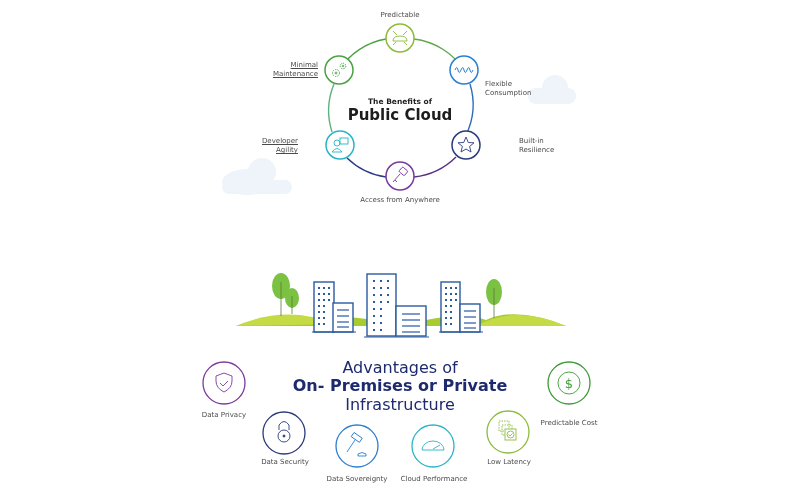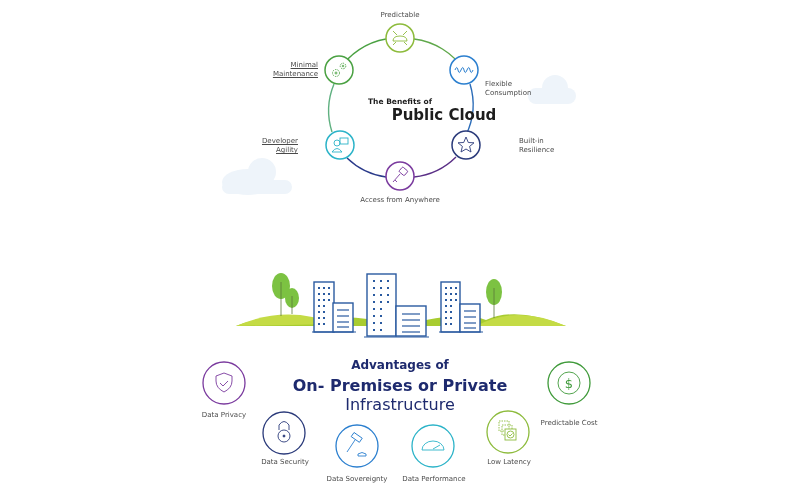--- a/index.html
+++ b/index.html
@@ -2,23 +2,23 @@
 <html><head>
 <meta charset="utf-8">
 <style>
   html, body { margin:0; padding:0; background:#ffffff; }
   body { width:800px; height:500px; position:relative; overflow:hidden; font-family:"DejaVu Sans", sans-serif; }
   svg.canvas { position:absolute; left:0; top:0; width:800px; height:500px; }
   .lbl { position:absolute; font-size:7px; color:#4a4a4a; line-height:9px; white-space:nowrap; }
   .lbl.r { text-align:right;text-decoration:underline; }
   .lbl.c { text-align:center; transform:translateX(-50%); }
   .title-small { position:absolute; left:400px; top:97px; transform:translateX(-50%); font-size:7.5px; color:#1d1d1d; font-weight:bold; white-space:nowrap; }
-  .title-big { position:absolute; left:400px; top:106px; transform:translateX(-50%); font-size:15px; color:#1d1d1d; font-weight:bold; white-space:nowrap;margin-left:44px; }
+  .title-big { position:absolute; left:400px; top:106px; transform:translateX(-50%); font-size:15px; color:#1d1d1d; font-weight:bold; white-space:nowrap; }
   .adv-t1, .adv-t2, .adv-t3 { position:absolute; left:400px; transform:translateX(-50%); white-space:nowrap; color:#1e2a6e; }
-  .adv-t1 { top:358px; font-size:12px;font-weight:bold; }
+  .adv-t1 { top:358px; font-size:16px; }
   .adv-t2 { top:376px; font-size:16px; font-weight:bold; }
   .adv-t3 { top:395px; font-size:16px; }
 </style>
 </head>
 <body>
 
 <svg class="canvas" viewBox="0 0 800 500">
   <defs>
     <linearGradient id="ringGrad" x1="0" y1="0" x2="1" y2="1">
       <stop offset="0" stop-color="#8dbb3c"></stop>
@@ -264,15 +264,15 @@
   <div>Maintenance</div>
 </div>
 
 <div class="adv-t1">Advantages of</div>
 <div class="adv-t2">On- Premises or Private</div>
 <div class="adv-t3">Infrastructure</div>
 
 <div class="lbl c" style="left:224px;top:411px;">Data Privacy</div>
 <div class="lbl c" style="left:285px;top:458px;">Data Security</div>
 <div class="lbl c" style="left:357px;top:475px;">Data Sovereignty</div>
-<div class="lbl c" style="left:434px;top:475px;">Data Performance</div>
+<div class="lbl c" style="left:434px;top:475px;">Cloud Performance</div>
 <div class="lbl c" style="left:509px;top:458px;">Low Latency</div>
 <div class="lbl c" style="left:569px;top:411px;margin-top:8px;">Predictable Cost</div>
 
 </body></html>

